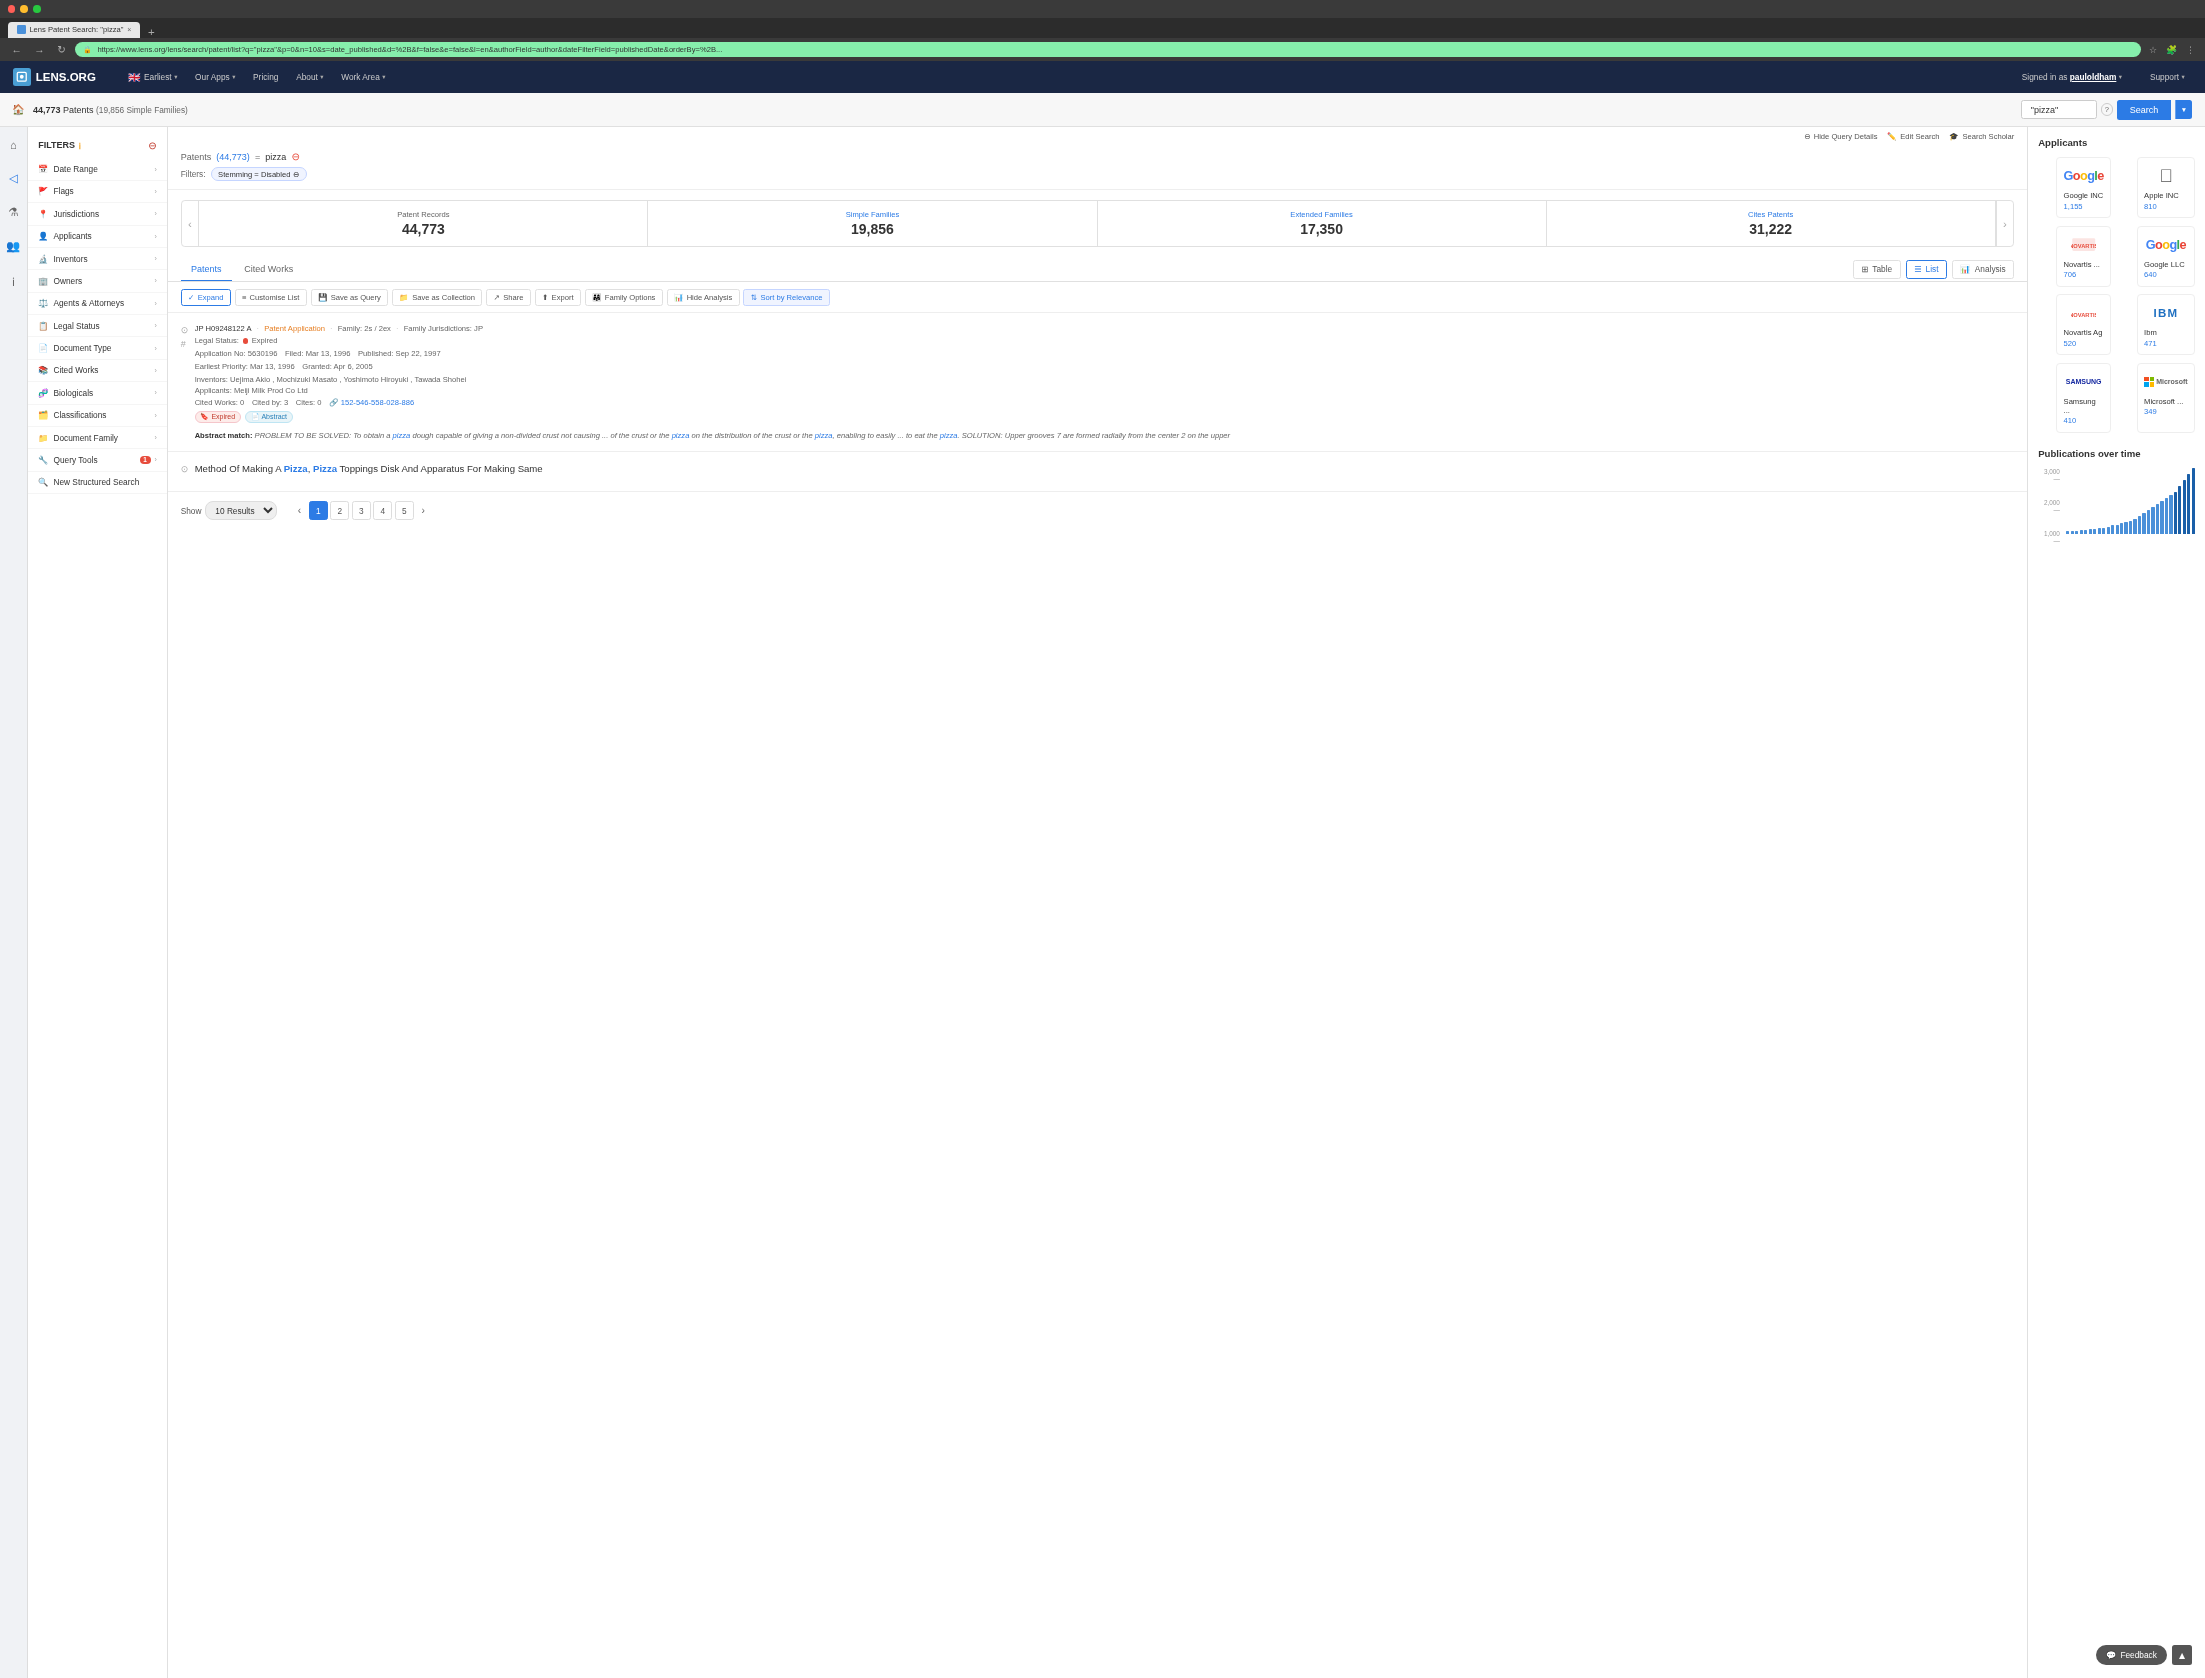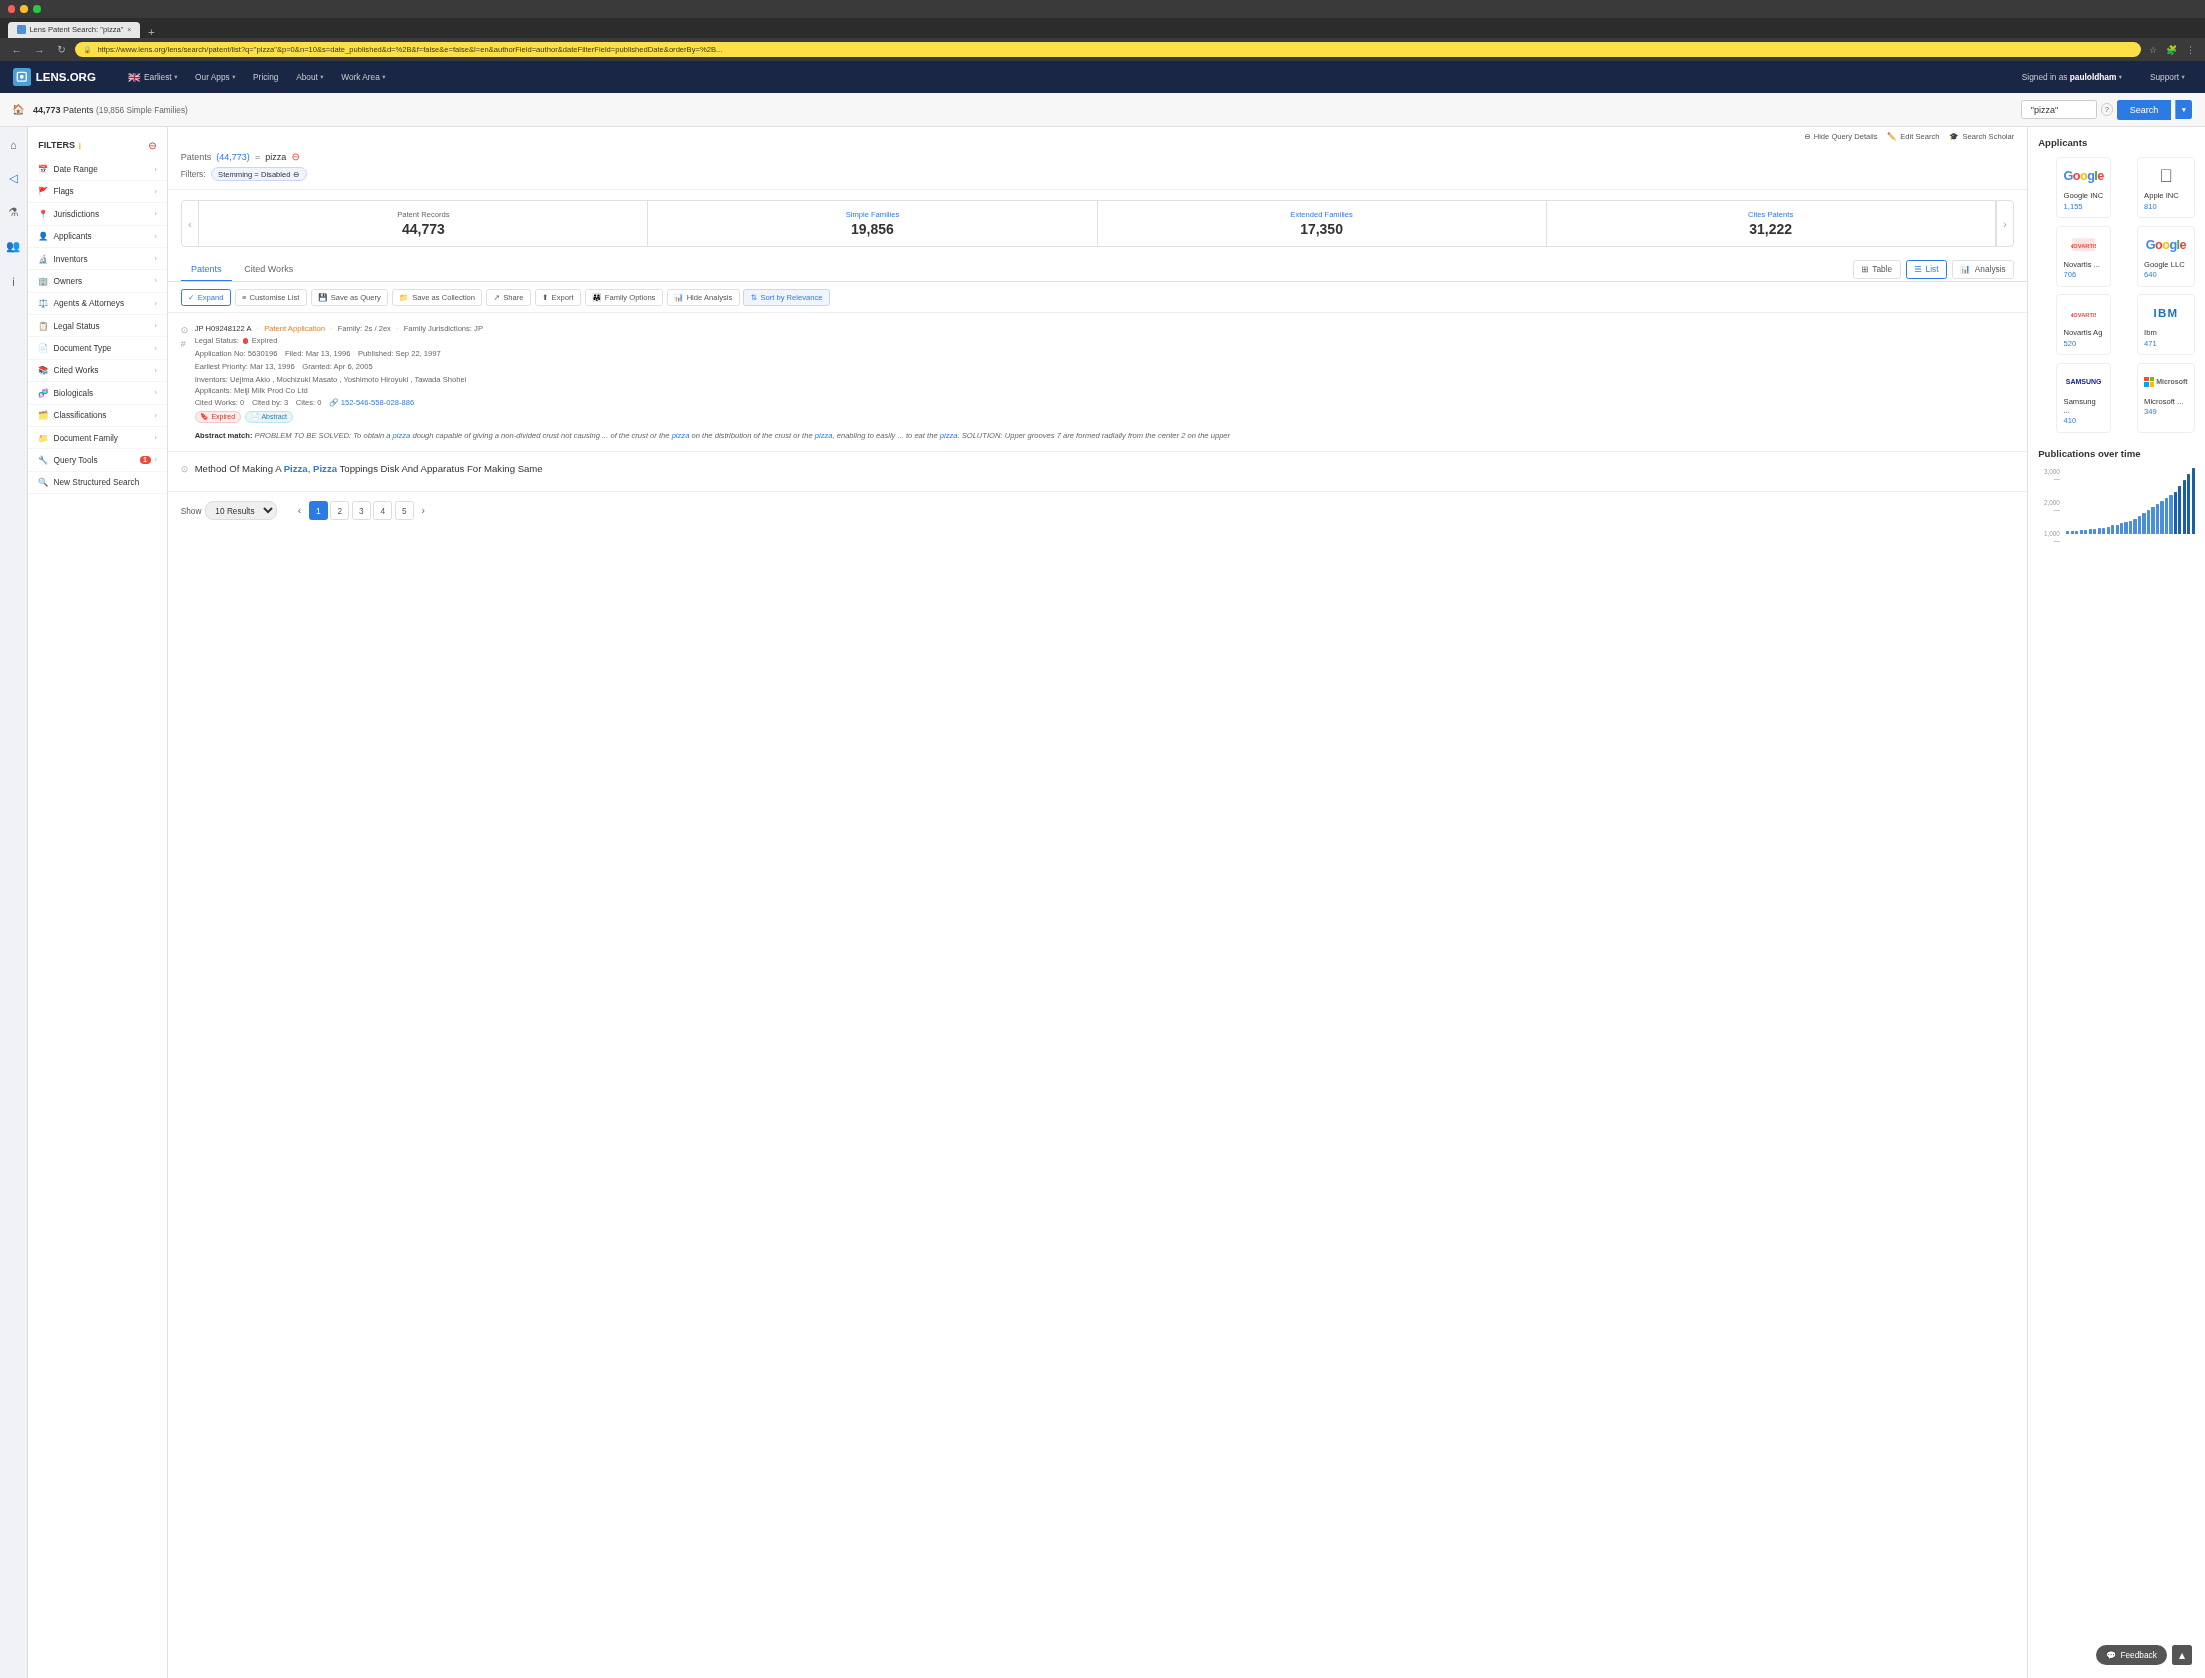--- a/index.html
+++ b/index.html
@@ -13,41 +13,41 @@
     .dot-yellow { background: #ffbd2e; }
     .dot-green { background: #28c840; }
     .browser-tab { background: #e8e8e8; border-radius: 3.8px 3.8px 0 0; padding: 3.8px 9px; font-size: 7.6px; color: #333; display: flex; align-items: center; gap: 3.8px; min-width: 115px; }
     .browser-tab .favicon { width: 9px; height: 9px; background: #4a90d9; border-radius: 1.3px; display: inline-block; }
     .browser-tab-close { margin-left: auto; color: #666; cursor: pointer; font-size: 7px; }
     .browser-new-tab { color: #aaa; font-size: 11.5px; padding: 0 5.1px; cursor: pointer; }
     .browser-tabs { display: flex; align-items: flex-end; padding: 3.8px 7.6px 0; gap: 2.5px; }
 
     .browser-addressbar { background: #3a3a3a; display: flex; align-items: center; padding: 3.8px 7.6px; gap: 5.1px; }
     .nav-btn { background: none; border: none; color: #aaa; font-size: 10.2px; cursor: pointer; padding: 1.3px 3.8px; }
-    .address-box { flex: 1; background: #fde047; border-radius: 12.7px; padding: 3.2px 9px; display: flex; align-items: center; gap: 5.1px; font-size: 7.6px; color: #333; }
+    .address-box { flex: 1; background: #86efac; border-radius: 12.7px; padding: 3.2px 9px; display: flex; align-items: center; gap: 5.1px; font-size: 7.6px; color: #333; }
     .address-icon { color: #666; font-size: 7px; }
     .address-url { flex: 1; color: #333; font-size: 7.6px; overflow: hidden; text-overflow: ellipsis; white-space: nowrap; }
     .address-actions { display: flex; gap: 3.8px; align-items: center; }
     .addr-action-btn { background: none; border: none; color: #aaa; cursor: pointer; font-size: 9px; padding: 1.3px 2.5px; }
 
     
     .app-container { background: #fff; width: 100%; }
 
     
     .top-nav { background: #1a2744; display: flex; align-items: center; padding: 0 12.7px; height: 32px; gap: 12.7px; }
     .logo { display: flex; align-items: center; gap: 5.1px; color: #fff; font-size: 11.5px; font-weight: bold; }
     .logo-icon { width: 18px; height: 18px; background: #4a9fd4; border-radius: 2.5px; display: flex; align-items: center; justify-content: center; }
     .logo-icon svg { width: 11.5px; height: 11.5px; fill: white; }
     .nav-items { display: flex; align-items: center; gap: 2.5px; margin-left: 12.7px; }
     .nav-item { color: #ccc; padding: 5.1px 7.6px; font-size: 8.3px; cursor: pointer; display: flex; align-items: center; gap: 2.5px; border-radius: 2.5px; }
     .nav-chevron { font-size: 6.4px; color: #aaa; }
     .nav-flag { font-size: 10.2px; }
     .nav-spacer { flex: 1; }
     .nav-user { color: #ccc; padding: 5.1px 7.6px; font-size: 8.3px; cursor: pointer; display: flex; align-items: center; gap: 2.5px; }
-    .nav-user strong { color: #fff; }
+    .nav-user strong { color: #fff; text-decoration: underline; }
 
     
     .search-bar-row { background: #f7f7f7; border-bottom: 0.6px solid #e0e0e0; display: flex; align-items: center; padding: 6.4px 12.7px; gap: 7.6px; }
     .home-icon { color: #666; font-size: 10.2px; cursor: pointer; }
     .patent-count { font-size: 9px; color: #333; }
     .patent-count strong { font-weight: 600; }
     .family-count { color: #666; font-size: 8.3px; }
     .search-bar-spacer { flex: 1; }
     .search-box-wrap { display: flex; align-items: center; gap: 3.8px; }
     .search-query-display { background: #fff; border: 0.6px solid #ccc; border-radius: 2.5px; padding: 3.8px 9px; font-size: 9px; color: #333; min-width: 76px; }

